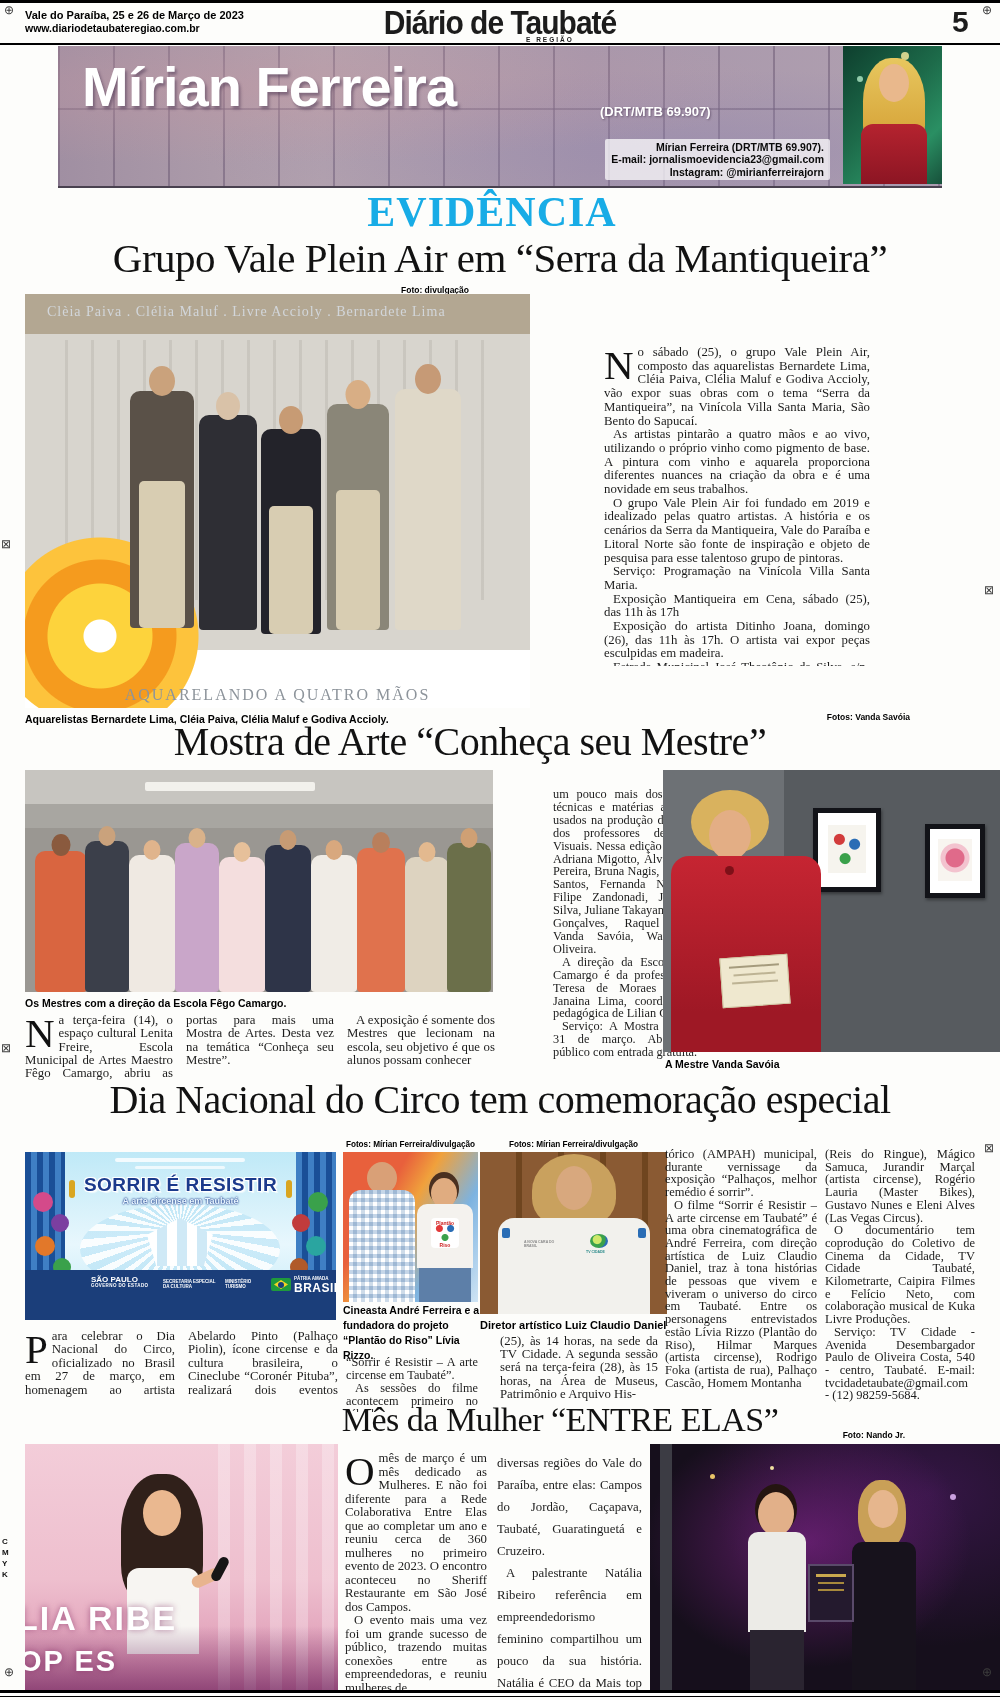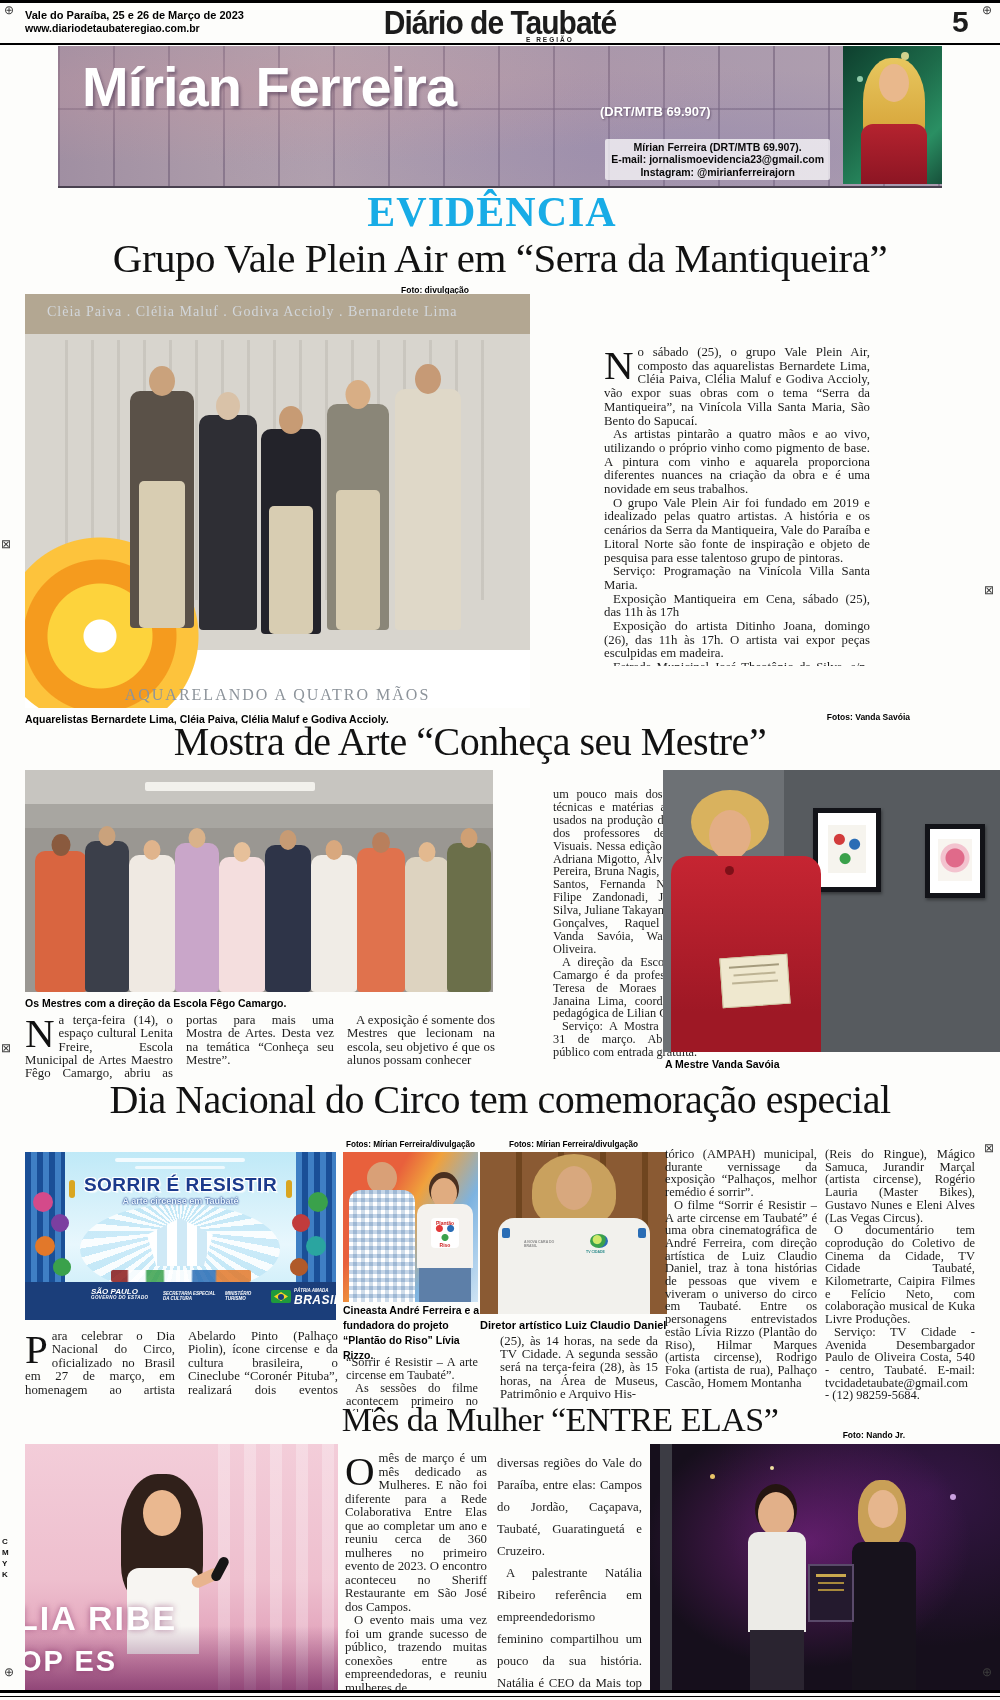--- a/index.html
+++ b/index.html
@@ -18,21 +18,21 @@
       radial-gradient(ellipse at 72% 75%, rgba(140,130,175,.40), transparent 55%),
       repeating-linear-gradient(0deg, transparent 0 76px, rgba(110,92,118,.5) 76px 78px),
       repeating-linear-gradient(90deg, rgba(110,92,118,.55) 0 2px, transparent 2px 55px),
       linear-gradient(90deg,#a08fa2,#b3a2ae 30%,#a897ab 60%,#b0a0b0);
     border-bottom:2px solid #49414f;}
   .banner-name{font-family:"Liberation Sans",sans-serif;font-weight:bold;font-size:56px;color:#fff;
     letter-spacing:-1px;text-shadow:2px 3px 3px rgba(60,40,70,.45);white-space:nowrap;}
   .banner-drt{font-family:"Liberation Sans",sans-serif;font-weight:bold;font-size:13px;color:#fff;
     text-shadow:1px 1px 2px rgba(60,40,70,.5);}
   .contact{font-family:"Liberation Sans",sans-serif;font-weight:bold;font-size:10.5px;line-height:12.5px;
-    text-align:center;color:#0a0a0a;background:rgba(255,255,255,.72);padding:2px 6px;border-radius:2px;}
+    text-align:right;color:#0a0a0a;background:rgba(255,255,255,.72);padding:2px 6px;border-radius:2px;}
   .evid{font-weight:bold;font-size:42px;letter-spacing:1px;color:#18ace6;text-align:center;}
   .headline{font-weight:400;color:#121212;text-align:center;letter-spacing:-0.5px;white-space:nowrap;}
   .credit{font-family:"Liberation Sans",sans-serif;font-weight:bold;font-size:8.5px;color:#000;}
   .caption{font-family:"Liberation Sans",sans-serif;font-weight:bold;font-size:10.5px;color:#000;line-height:15px;}
   .bodycol{font-size:12.8px;line-height:13.7px;text-align:justify;overflow:hidden;}
   .bodycol p{margin:0;}
   .bodycol p.ind{text-indent:9px;}
   .dropcap{float:left;font-size:41px;line-height:34px;padding:2px 4px 0 0;color:#111;}
   .cols3{column-count:3;column-gap:13px;}
   .cols2{column-count:2;column-gap:13px;}
@@ -88,21 +88,21 @@
       <div class="abs" style="left:36px;top:18px;width:30px;height:38px;border-radius:50%;background:#e9b88c;"></div>
       <div class="abs" style="left:18px;top:78px;width:66px;height:60px;border-radius:12px 12px 0 0;background:linear-gradient(#b5232f,#8c1523);"></div>
     </div>
   </div>
 
   <div class="abs evid" style="left:0;top:188px;width:984px;">EVIDÊNCIA</div>
   <div class="abs headline" style="left:0;top:234px;width:1000px;font-size:41px;">Grupo Vale Plein Air em “Serra da Mantiqueira”</div>
   <div class="abs credit" style="left:335px;top:285px;width:200px;text-align:center;">Foto: divulgação</div>
 
   <div class="abs photo" style="left:25px;top:294px;width:505px;height:414px;background:linear-gradient(#b3a792 0 40px,#d8d5ce 40px 86%,#ffffff 86%);">
-    <div class="abs" style="left:22px;top:10px;font-size:14px;color:#d2d6da;letter-spacing:1px;">Clèia Paiva . Clélia Maluf . Godiva Accioly . Bernardete Lima</div>
+    <div class="abs" style="left:22px;top:10px;font-size:14px;color:#d2d6da;letter-spacing:1px;">Clèia Paiva . Clélia Maluf . Livre Accioly . Bernardete Lima</div>
     <div class="abs" style="left:40px;top:46px;right:40px;height:260px;background:repeating-linear-gradient(90deg,rgba(120,115,105,.15) 0 3px,transparent 3px 26px);"></div>
     <div class="fig" style="left:105px;top:72px;width:64px;height:262px;--hw:26px;--hh:30px;--skin:#caa27c;--c:#5a5148;">
         <div class="bd"></div>
         <div class="apron"></div>
       </div>
     <div class="fig" style="left:174px;top:98px;width:58px;height:238px;--hw:24px;--hh:28px;--skin:#d9c2a8;--c:#2e2e34;">
         <div class="bd"></div>
       </div>
     <div class="fig" style="left:236px;top:112px;width:60px;height:228px;--hw:24px;--hh:28px;--skin:#c79b74;--c:#23232a;">
         <div class="bd"></div>
@@ -217,21 +217,21 @@
     <div class="abs" style="left:122px;top:66px;width:66px;height:48px;background:repeating-linear-gradient(90deg,#ffffff 0 10px,#cfe9f6 10px 20px);clip-path:polygon(50% 0,100% 35%,86% 100%,14% 100%,0 35%);"></div>
     <div class="abs" style="left:8px;top:40px;width:20px;height:20px;border-radius:50%;background:#d44a8a;"></div>
     <div class="abs" style="left:26px;top:62px;width:18px;height:18px;border-radius:50%;background:#7b3fa0;"></div>
     <div class="abs" style="left:10px;top:84px;width:20px;height:20px;border-radius:50%;background:#e2782a;"></div>
     <div class="abs" style="left:28px;top:106px;width:18px;height:18px;border-radius:50%;background:#3aa14b;"></div>
     <div class="abs" style="right:8px;top:40px;width:20px;height:20px;border-radius:50%;background:#3aa14b;"></div>
     <div class="abs" style="right:26px;top:62px;width:18px;height:18px;border-radius:50%;background:#c23c3c;"></div>
     <div class="abs" style="right:10px;top:84px;width:20px;height:20px;border-radius:50%;background:#2aa5a0;"></div>
     <div class="abs" style="right:28px;top:106px;width:18px;height:18px;border-radius:50%;background:#b05a2a;"></div>
     <div class="abs" style="left:86px;top:118px;width:140px;height:12px;background:linear-gradient(90deg,#8c1a1a 0 16px,#fff 18px 34px,#3aa14b 36px 52px,#fff 54px 80px,#2a6db5 82px 104px,#e2782a 106px 140px);border-radius:2px;opacity:.85;"></div>
-    <div class="abs" style="left:0;bottom:0;width:100%;height:38px;background:#1b3e7a;font-style:italic;">
+    <div class="abs" style="left:0;bottom:0;width:100%;height:50px;background:#1b3e7a;">
       <div class="abs plogo" style="left:66px;top:6px;font-size:8px;">
         <div>SÃO PAULO</div>
         <div style="font-size:4.5px;letter-spacing:.4px;">GOVERNO DO ESTADO</div>
       </div>
       <div class="abs plogo" style="left:138px;top:10px;font-size:4.5px;width:58px;">SECRETARIA ESPECIAL DA CULTURA</div>
       <div class="abs plogo" style="left:200px;top:10px;font-size:4.5px;width:40px;">MINISTÉRIO TURISMO</div>
       <div class="abs" style="left:246px;top:8px;width:20px;height:13px;background:#1f9a3c;border-radius:2px;">
         <div class="abs" style="left:3px;top:2px;width:14px;height:9px;background:#f5d327;clip-path:polygon(50% 0,100% 50%,50% 100%,0 50%);"></div>
         <div class="abs" style="left:7px;top:4px;width:6px;height:6px;border-radius:50%;background:#1b3e7a;"></div>
       </div>

